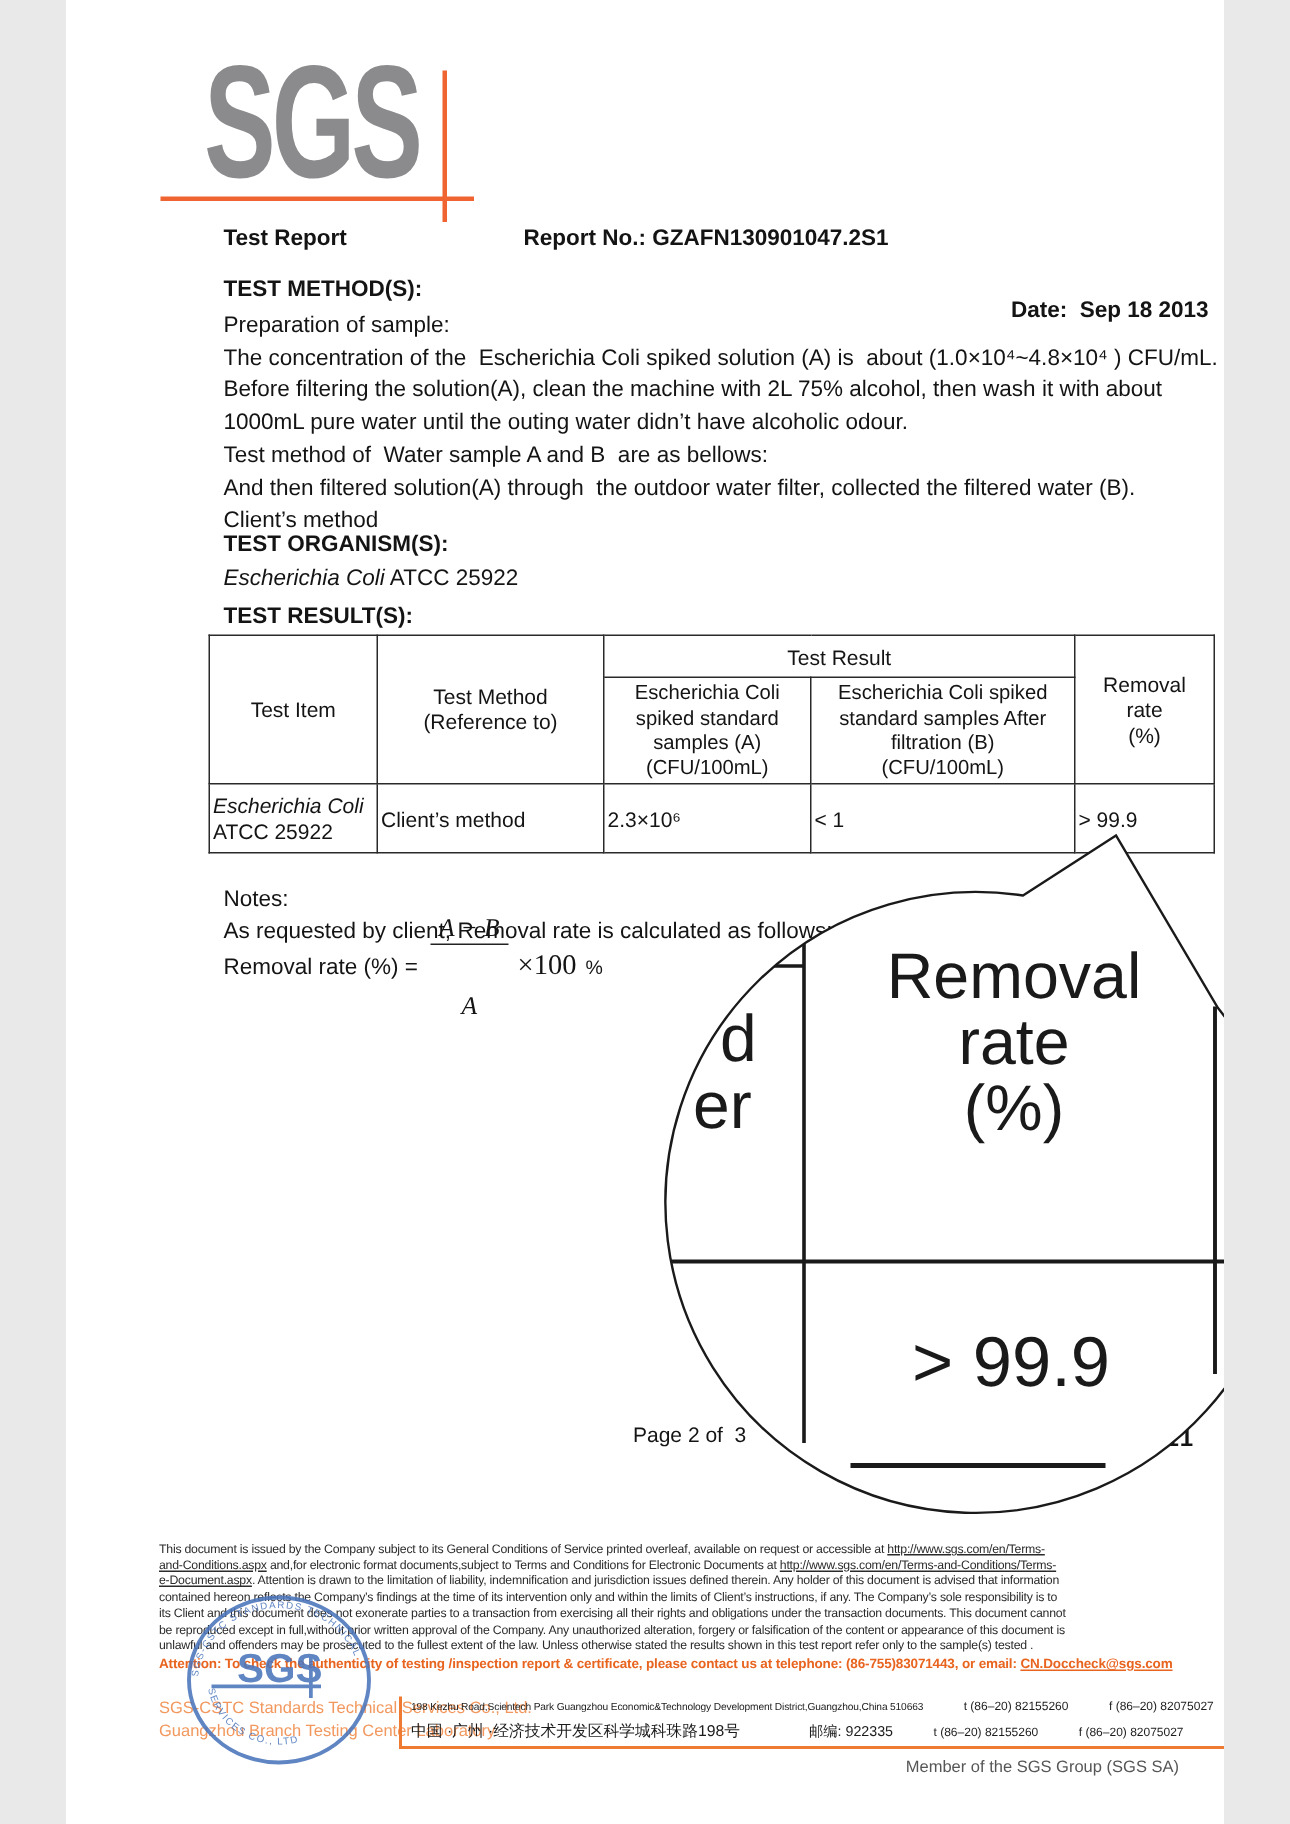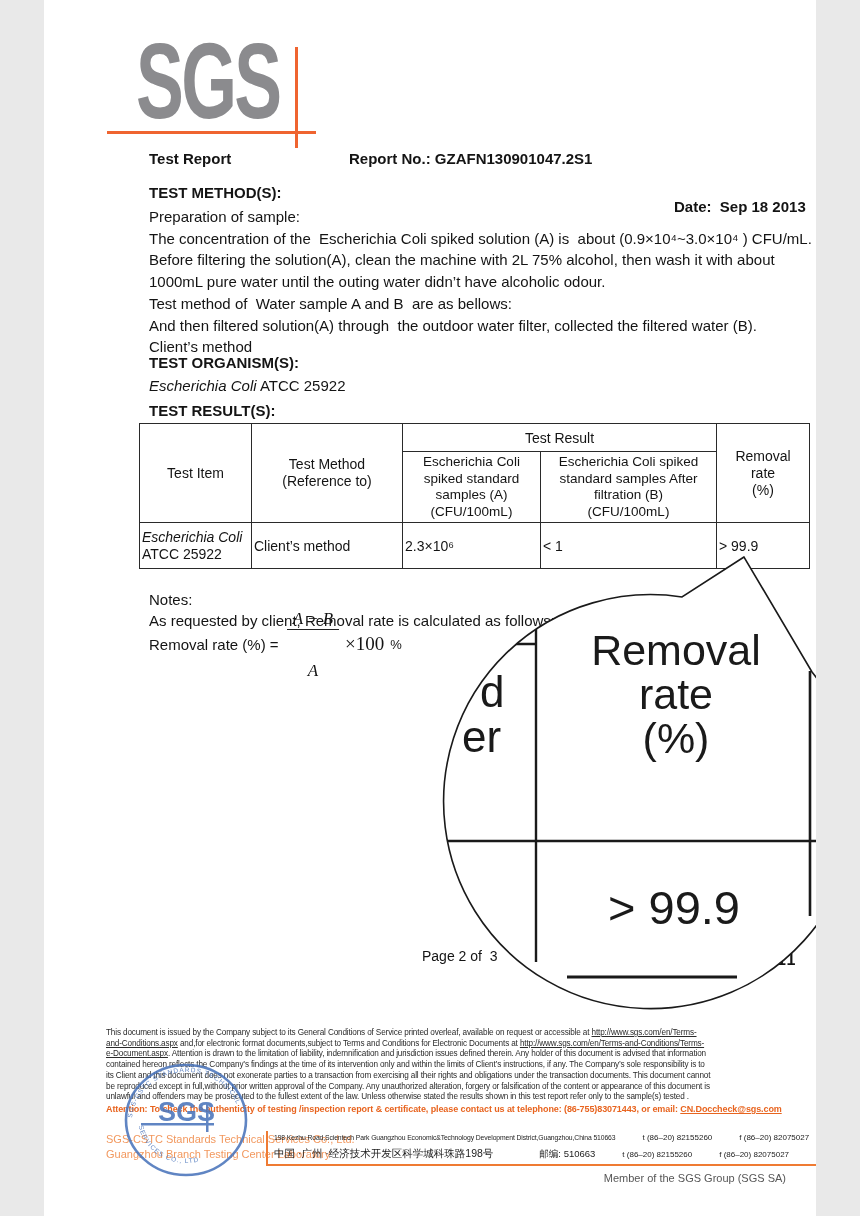--- a/index.html
+++ b/index.html
@@ -67,21 +67,21 @@
   <div class="abs logo-hline"></div>
   <div class="abs logo-vline"></div>
 
   <div class="abs hdr pre" style="left:105px;">Test Report</div>
   <div class="abs hdr pre" style="left:305px;">Report No.: GZAFN130901047.2S1</div>
   <div class="abs hdr pre" style="left:630px;margin-top:48px;">Date:  Sep 18 2013</div>
 
   <div class="abs h-bold" style="top:184px;">TEST METHOD(S):</div>
   <div class="abs block" style="top:206px;" id="method-lines">
       <div class="bodyline">Preparation of sample:</div>
-      <div class="bodyline">The concentration of the  Escherichia Coli spiked solution (A) is  about (0.9×10⁴~3.0×10⁴ ) CFU/mL.</div>
+      <div class="bodyline">The concentration of the  Escherichia Coli spiked solution (A) is  about (1.0×10⁴~4.8×10⁴ ) CFU/mL.</div>
       <div class="bodyline">Before filtering the solution(A), clean the machine with 2L 75% alcohol, then wash it with about</div>
       <div class="bodyline">1000mL pure water until the outing water didn’t have alcoholic odour.</div>
       <div class="bodyline">Test method of  Water sample A and B  are as bellows:</div>
       <div class="bodyline">And then filtered solution(A) through  the outdoor water filter, collected the filtered water (B).</div>
       <div class="bodyline">Client’s method</div>
     </div>
 
   <div class="abs h-bold" style="top:354px;">TEST ORGANISM(S):</div>
   <div class="abs block bodyline" style="top:375px;"><span class="it">Escherichia Coli</span><span> ATCC 25922</span></div>
 
@@ -177,21 +177,21 @@
   <div class="abs coline" style="top:1148px;">Guangzhou Branch Testing Center Laboratory</div>
   <div class="abs fdivider"></div>
   <div class="abs addr-row" style="top:1133px;">
     <span class="addr-en">198 Kezhu Road,Scientech Park Guangzhou Economic&amp;Technology Development District,Guangzhou,China 510663</span>
     <span class="contact">t (86–20) 82155260</span>
     <span class="contact">f (86–20) 82075027</span>
     <span class="contact">www.sgsgroup.com.cn</span>
   </div>
   <div class="abs addr-row" style="top:1147px;">
     <span class="addr-cn">中国 ·广州 ·经济技术开发区科学城科珠路198号</span>
-    <span class="contact" style="margin-left:26px;font-size:9.5px;">邮编: 510663</span>
+    <span class="contact" style="margin-left:26px;font-size:9.5px;">邮编: 922335</span>
     <span class="contact">t (86–20) 82155260</span>
     <span class="contact">f (86–20) 82075027</span>
     <span class="contact pre">e  sgs.china@sgs.com</span>
   </div>
   <div class="abs funder"></div>
   <div class="abs member">Member of the SGS Group (SGS SA)</div>
 
   <svg class="abs stamp" viewBox="0 0 128 120">
     <defs>
       <path id="arcTop" d="M 10 62 A 54 50 0 0 1 118 62"></path>

